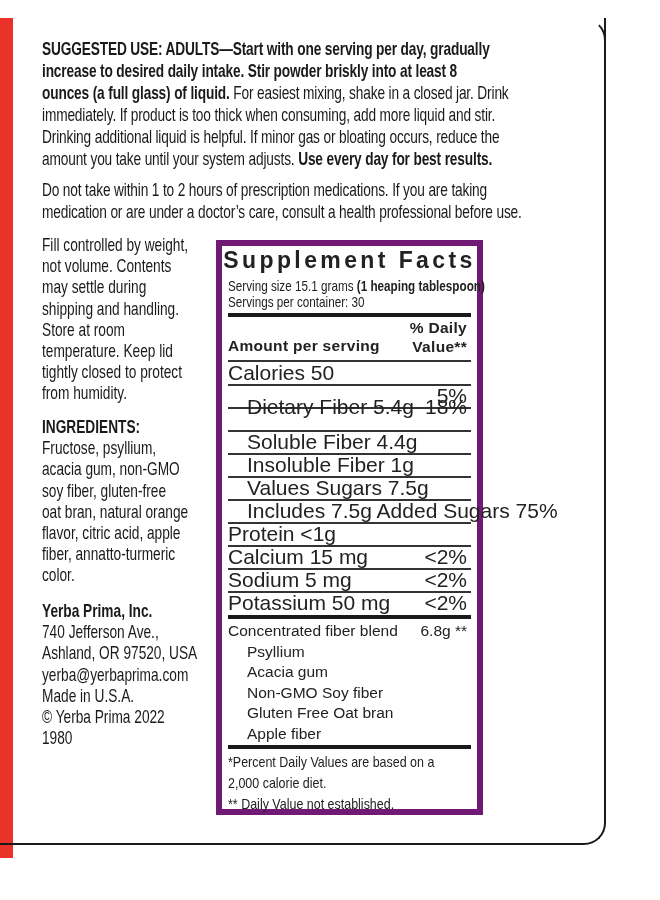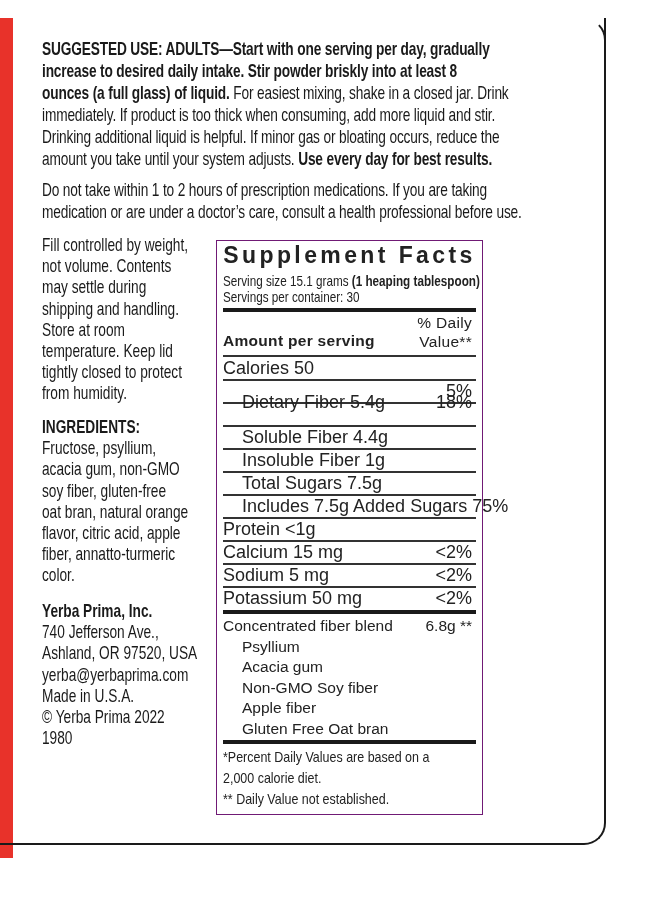--- a/index.html
+++ b/index.html
@@ -12,32 +12,32 @@
   .para .b { font-weight:bold; }
   #suggested { top:38px; }
   #caution { top:179px; }
   .leftcol { position:absolute; left:42px; width:230px; font-size:18.5px; line-height:21.2px; white-space:nowrap; }
   .leftcol .line { display:block; transform:scaleX(0.74); transform-origin:left top; }
   .leftcol .b { font-weight:bold; }
   #storage { top:234px; }
   #ingredients { top:416px; }
   #company { top:600px; }
 
-  .sf { position:absolute; left:216px; top:240px; width:267px; height:575px; border:1px solid #701a75; box-sizing:border-box; font-family:"Liberation Sans", sans-serif; color:#222; }
+  .sf { position:absolute; left:216px; top:240px; width:267px; height:575px; border:6px solid #701a75; box-sizing:border-box; font-family:"Liberation Sans", sans-serif; color:#222; }
   .sf-title { position:absolute; left:0; width:100%; top:1px; text-align:center; font-weight:bold; font-size:23px; letter-spacing:3.4px; }
   .sf-serv { position:absolute; left:6px; font-size:15px; white-space:nowrap; transform:scaleX(0.78); transform-origin:left top; }
   .sf-serv .b { font-weight:bold; }
   .thick { position:absolute; left:6px; right:6px; height:4px; background:#1a1a1a; }
   .thin { position:absolute; left:6px; right:6px; height:1.5px; background:#333; }
-  .sf-row { position:absolute; left:6px; right:6px; font-size:18px; white-space:nowrap; height:22px; line-height:22px; }
+  .sf-row { position:absolute; left:6px; right:6px; font-size:21px; white-space:nowrap; height:22px; line-height:22px; }
   .sf-row .nm { position:absolute; left:0; }
   .sf-row .nm.ind { left:19px; }
   .sf-row .dv { position:absolute; right:4px; }
   .hdr-amt { position:absolute; left:6px; top:91px; font-weight:bold; font-size:15.5px; letter-spacing:0.3px; }
-  .hdr-dv { position:absolute; right:10px; top:72px; font-weight:normal; font-size:15.5px; text-align:right; line-height:19px; letter-spacing:0.3px; }
+  .hdr-dv { position:absolute; right:10px; top:72px; font-weight:bold; font-size:15.5px; text-align:right; line-height:19px; letter-spacing:0.3px; }
   .blend { position:absolute; left:6px; right:6px; font-size:15.5px; line-height:20.5px; white-space:nowrap; }
   .blend .sub { display:block; padding-left:19px; }
   .blend .top { display:block; position:relative; }
   .blend .top .amt { position:absolute; right:4px; }
   .foot { position:absolute; left:6px; right:6px; top:506px; font-size:14.5px; line-height:21px; white-space:nowrap; transform:scaleX(0.86); transform-origin:left top; }
 </style>
 </head>
 <body>
 
 <div class="red-bar"></div>
@@ -116,21 +116,21 @@
       <div class="thin" style="top: 184px;"></div>
       <div class="sf-row" style="top: 185px;">
         <span class="nm ind">Soluble Fiber 4.4g</span>
       </div>
       <div class="thin" style="top: 207px;"></div>
       <div class="sf-row" style="top: 208px;">
         <span class="nm ind">Insoluble Fiber 1g</span>
       </div>
       <div class="thin" style="top: 230px;"></div>
       <div class="sf-row" style="top: 231px;">
-        <span class="nm ind">Total Sugars 7.5g</span>
+        <span class="nm ind">Values Sugars 7.5g</span>
       </div>
       <div class="thin" style="top: 253px;"></div>
       <div class="sf-row" style="top: 254px;">
         <span class="nm ind">Includes 7.5g Added Sugars 75%</span>
       </div>
       <div class="thin" style="top: 276px;"></div>
       <div class="sf-row" style="top: 277px; text-decoration: underline;">
         <span class="nm">Protein &lt;1g</span>
       </div>
       <div class="thin" style="top: 299px;"></div>
@@ -148,21 +148,21 @@
         <span class="nm">Potassium 50 mg</span>
         <span class="dv">&lt;2%</span>
       </div>
     </div>
   <div class="thick" style="top:369px;"></div>
   <div class="blend" style="top:375px;">
     <span class="top">
       <span>Concentrated fiber blend</span>
       <span class="amt">6.8g **</span>
     </span>
-    <span id="blend-components"><span class="sub">Psyllium</span><span class="sub">Acacia gum</span><span class="sub">Non-GMO Soy fiber</span><span class="sub">Apple fiber</span><span class="sub">Gluten Free Oat bran</span></span>
+    <span id="blend-components"><span class="sub">Psyllium</span><span class="sub">Acacia gum</span><span class="sub">Non-GMO Soy fiber</span><span class="sub">Gluten Free Oat bran</span><span class="sub">Apple fiber</span></span>
   </div>
   <div class="thick" style="top:499px;"></div>
   <div class="foot" id="footnotes">
       <span style="display: block;">*Percent Daily Values are based on a</span>
       <span style="display: block;">2,000 calorie diet.</span>
       <span style="display: block;">** Daily Value not established.</span>
     </div>
 </div>
 
 </body></html>

